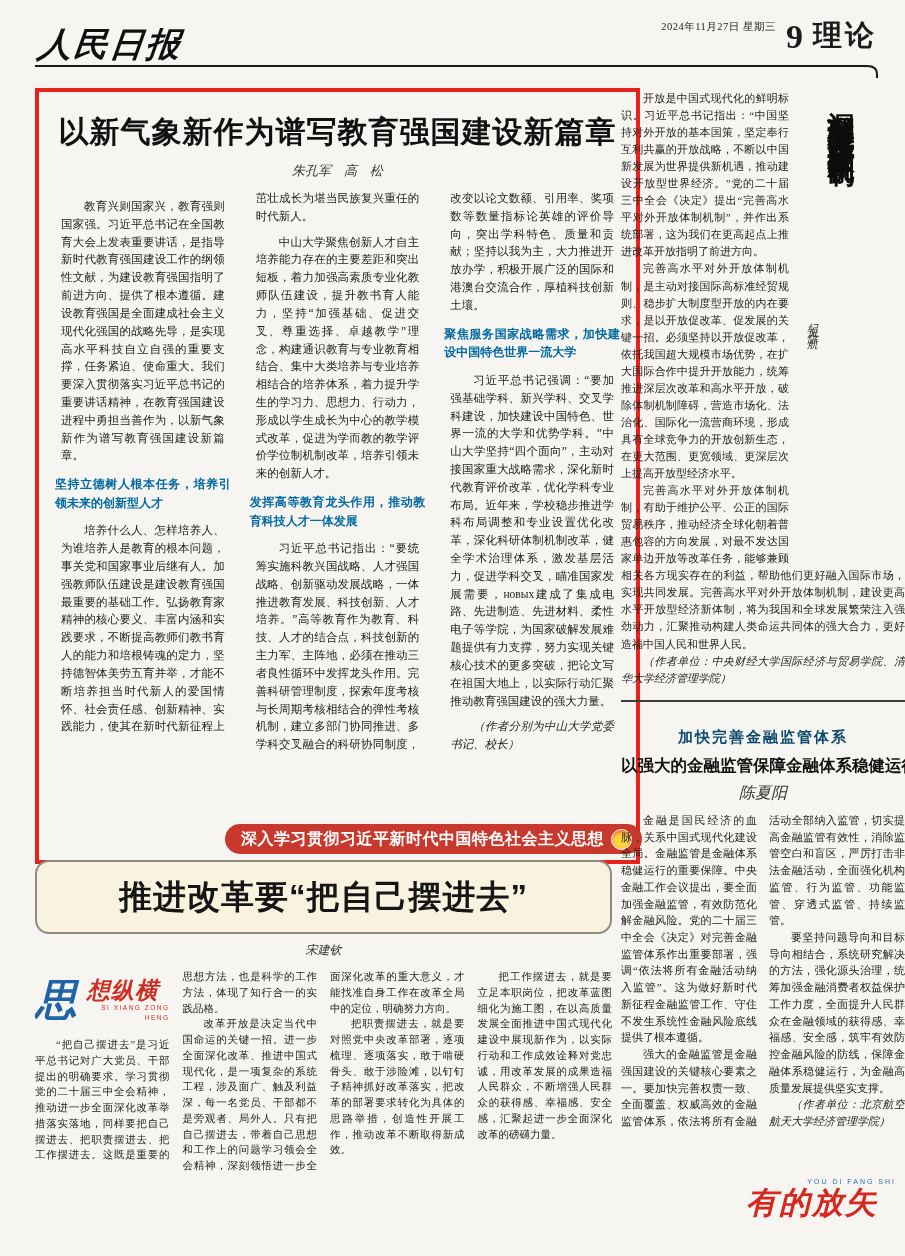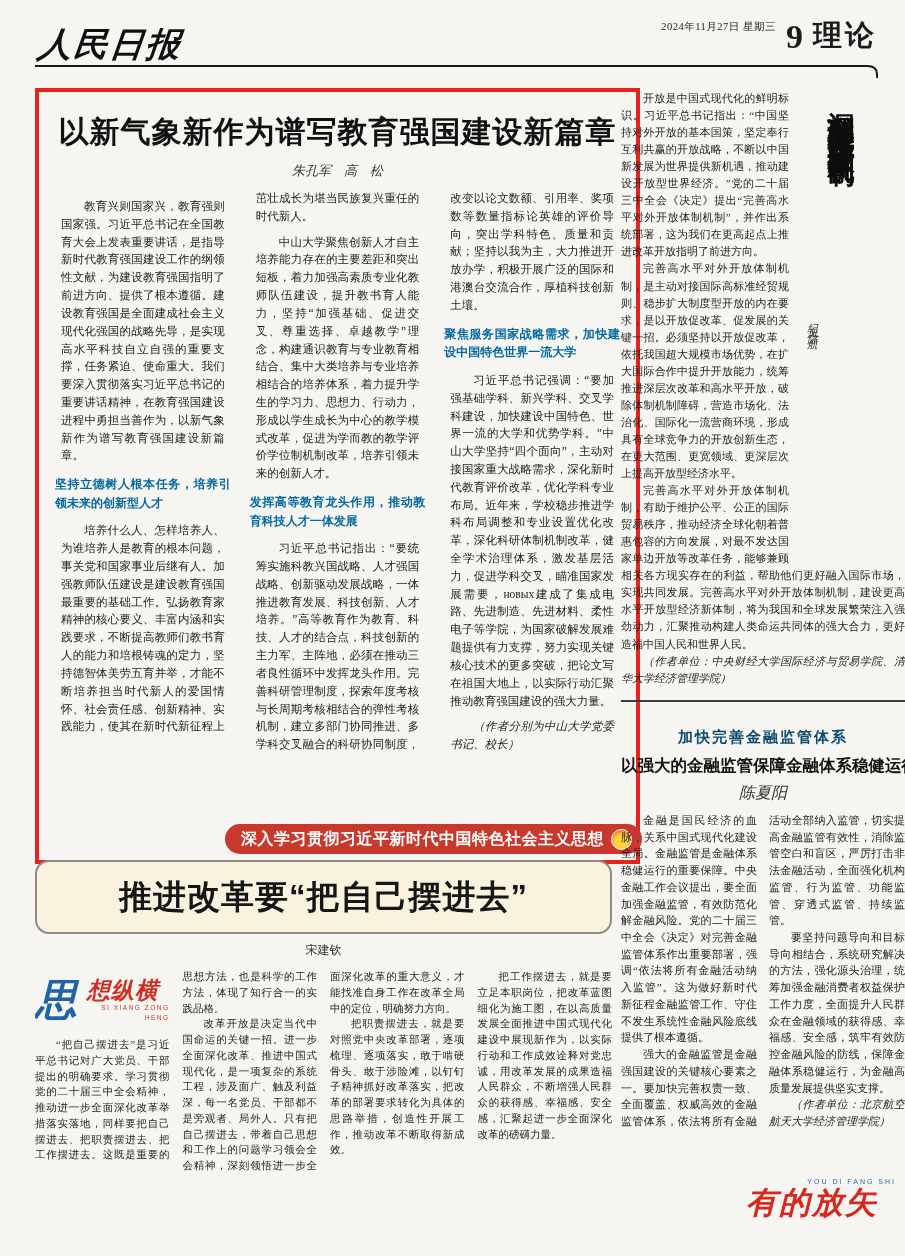--- a/index.html
+++ b/index.html
@@ -60,21 +60,21 @@
   .ydfs-small{display:block;text-align:right;font-size:7px;color:#2a6db5;letter-spacing:2px;
     font-family:"Liberation Sans",sans-serif;}
   .ydfs-main{display:block;color:#d6281e;font-weight:900;font-style:italic;font-size:31px;
     letter-spacing:2px;font-family:"DejaVu Serif",serif;line-height:1.1;}
   
   .reform{position:absolute;left:35px;top:860px;width:577px;height:320px;overflow:hidden;}
   .reform-titlebox{border:2px solid #8f8b82;border-radius:14px;background:#f8f2df;
     height:70px;display:flex;align-items:center;justify-content:center;}
   .reform-title{font-family:"Liberation Sans",sans-serif;font-weight:bold;font-size:33px;
     letter-spacing:1px;color:#161616;}
-  .reform-byline{text-align:center;font-size:12px;margin:8px 0 10px;color:#333;}
+  .reform-byline{text-align:center;font-style:italic;font-size:12px;margin:8px 0 10px;color:#333;}
   .reform-body{column-count:4;column-gap:13px;height:282px;overflow:hidden;
     font-size:10.5px;line-height:1.5;text-align:justify;color:#222;}
   .reform-body p{margin:0;text-indent:2em;}
   .sxzh{break-inside:avoid;height:62px;margin-bottom:6px;display:flex;align-items:center;}
   .sxzh-big{color:#1f63a8;font-family:"DejaVu Serif",serif;font-weight:900;font-style:italic;
     font-size:42px;line-height:1;}
   .sxzh-restwrap{margin-left:10px;}
   .sxzh-rest{color:#cf2f22;font-family:"DejaVu Serif",serif;font-weight:900;font-style:italic;
     font-size:23px;letter-spacing:1px;line-height:1;display:block;}
   .sxzh-pinyin{color:#cf2f22;font-size:6.5px;letter-spacing:1.5px;display:block;text-align:right;

